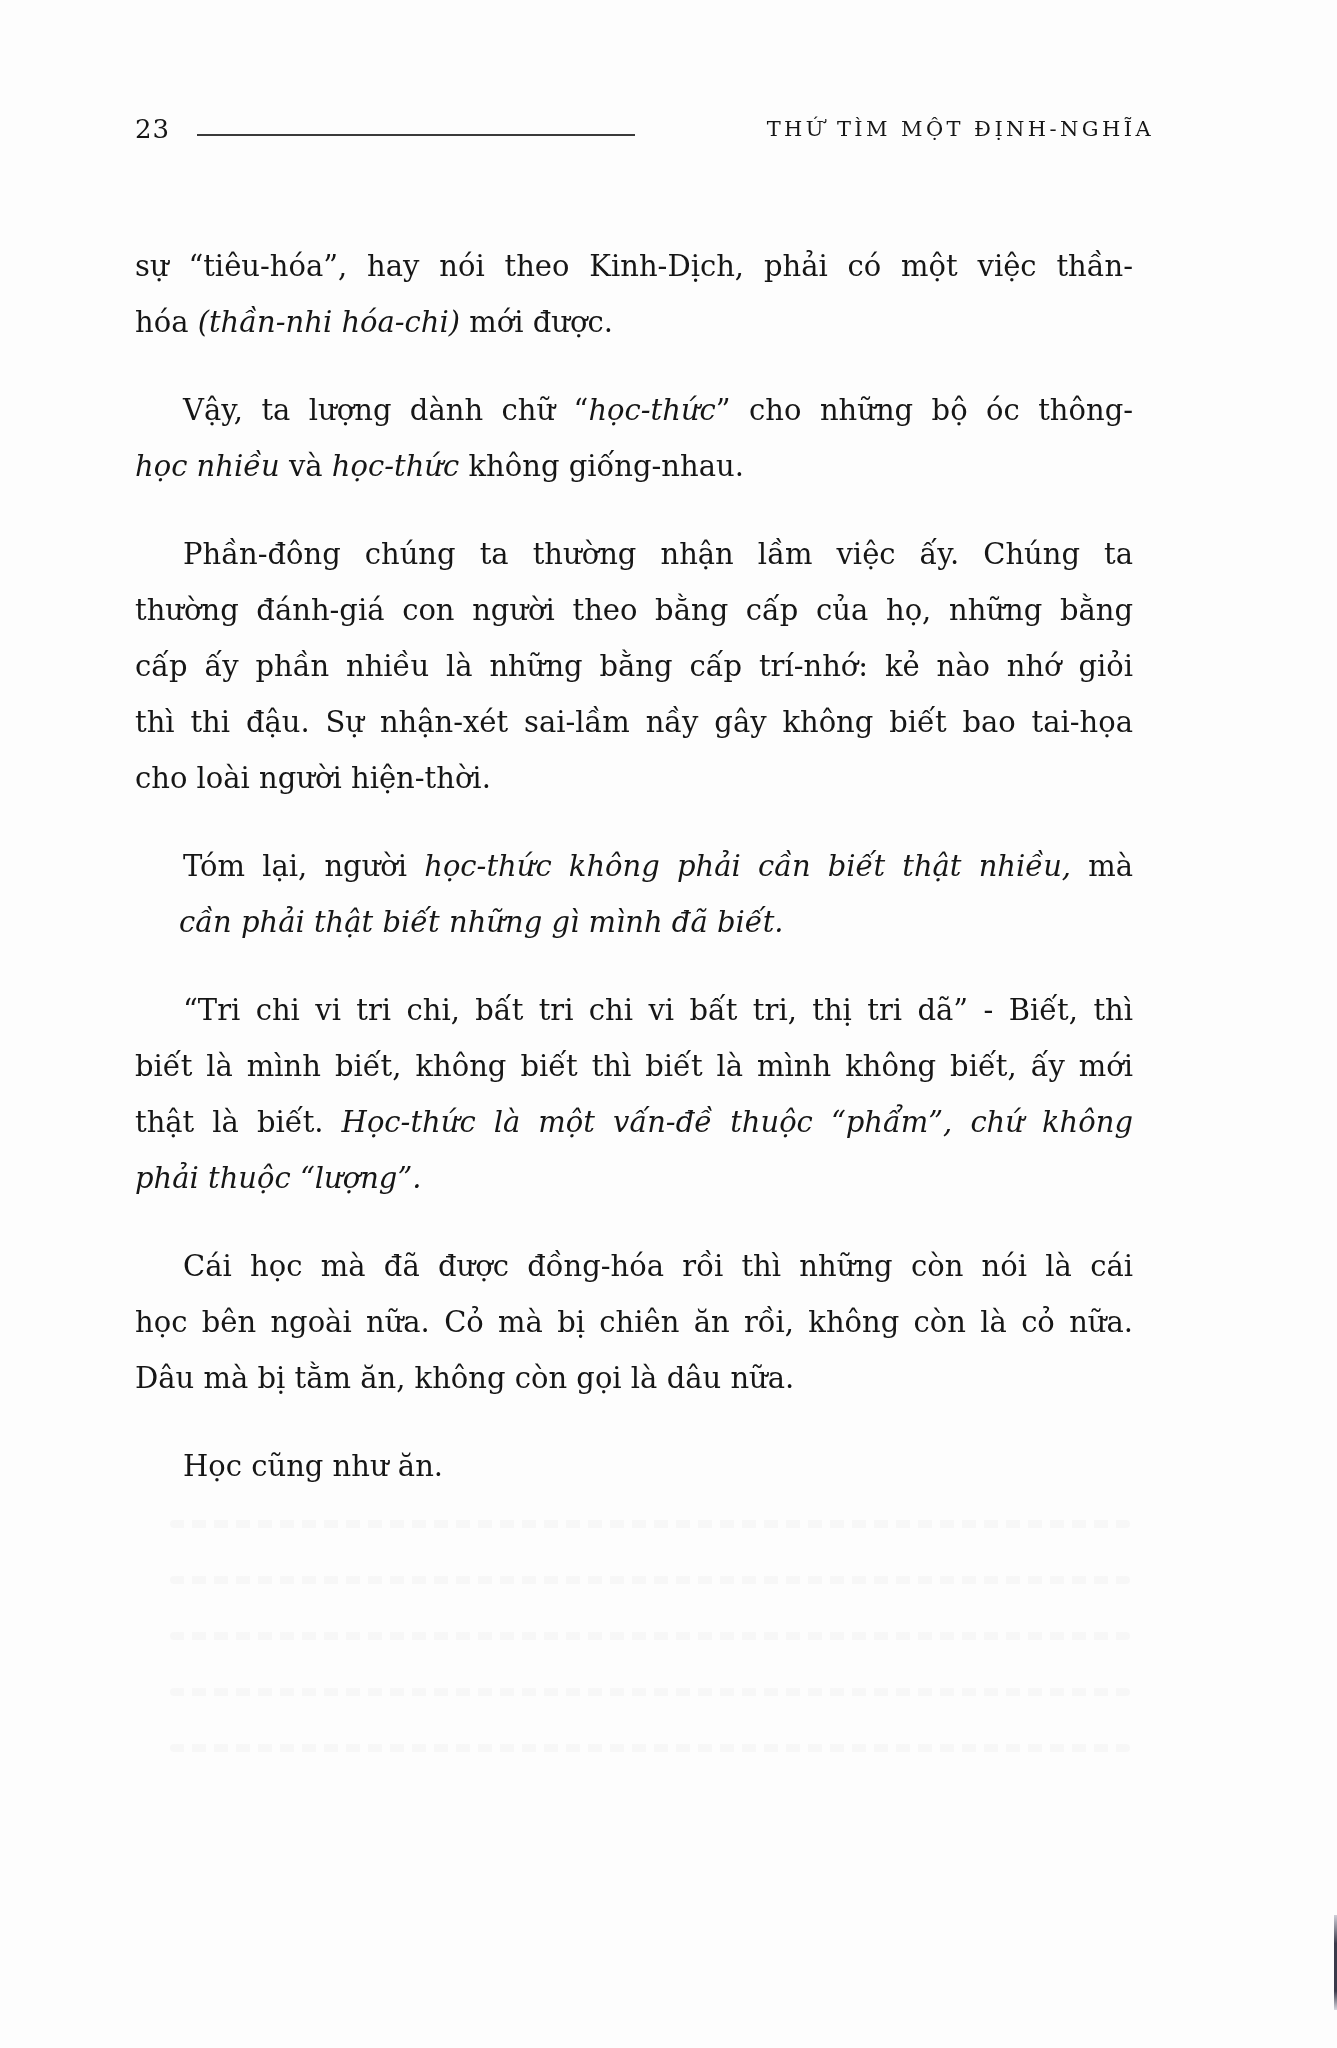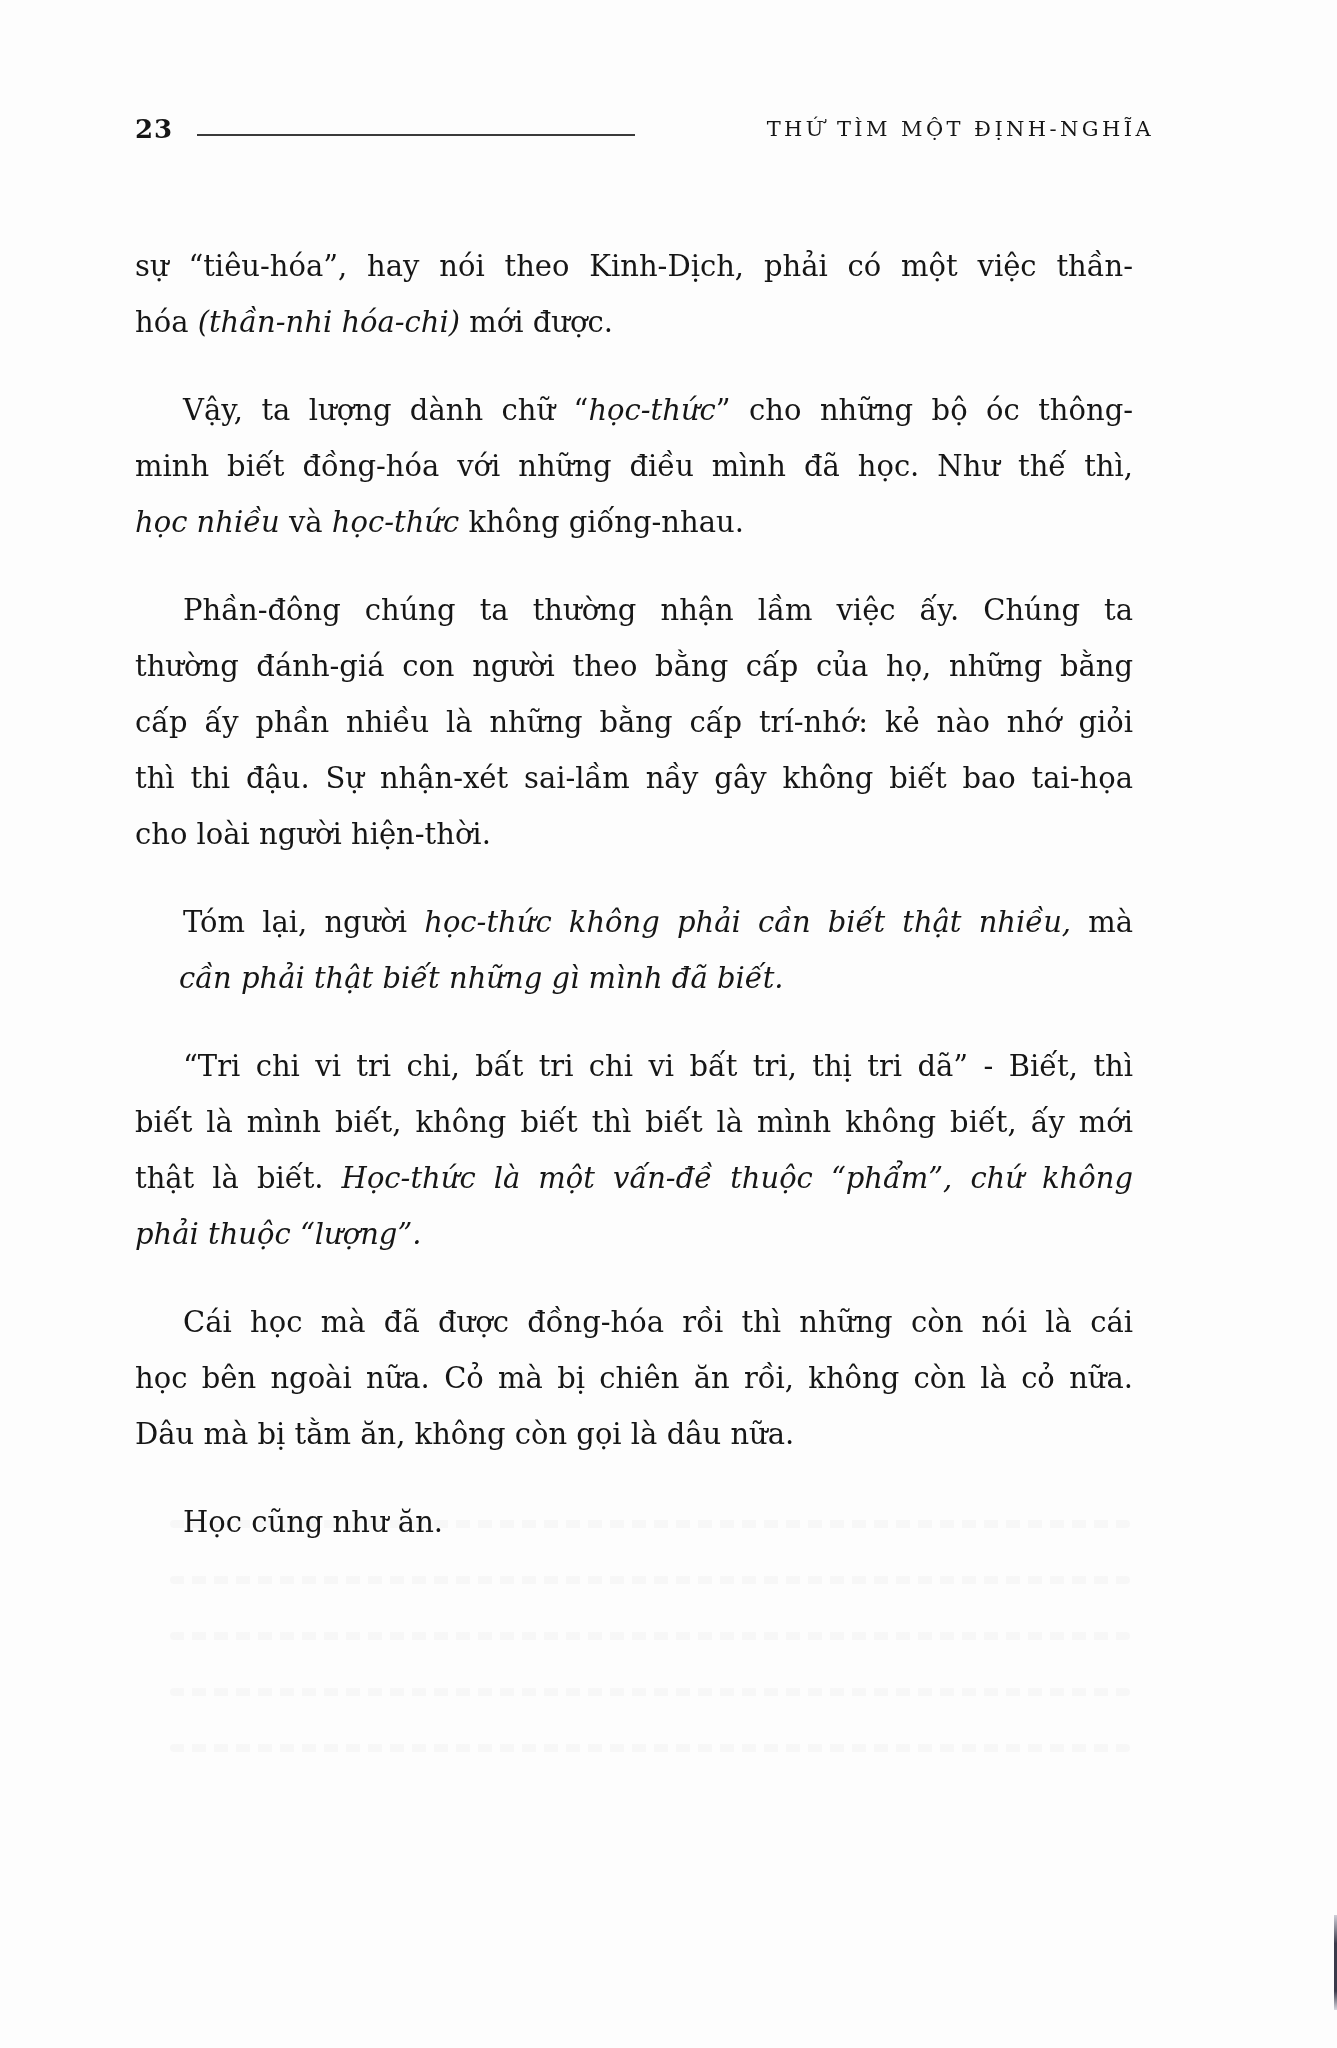--- a/index.html
+++ b/index.html
@@ -9,21 +9,21 @@
       position: relative;
       overflow: hidden;
       font-family: "DejaVu Serif", "Liberation Serif", serif;
       color: #161616;
     }
     .running-head {
       position: absolute; left: 135px; top: 112px; width: 1000px; height: 34px;
     }
     .page-number {
       position: absolute; left: 0; top: 0;
-      font-size: 26px; font-weight: bold; letter-spacing: 1px;
+      font-size: 26px; font-weight: normal; letter-spacing: 1px;
       line-height: 34px;
     }
     .head-rule {
       position: absolute; left: 62px; top: 22px; width: 438px; height: 0;
       border-top: 2px solid #3a3a3a;
     }
     .running-title {
       position: absolute; left: 557px; top: 0; width: 462px;
       font-size: 21px; letter-spacing: 3.4px; line-height: 34px;
       white-space: nowrap; text-align: right;
@@ -61,21 +61,20 @@
   <span class="running-title">THỨ TÌM MỘT ĐỊNH-NGHĨA</span>
 </div>
 
 <div class="body-text" id="body-text">
     <p class="para">
       <span class="line"><span>sự “tiêu-hóa”, hay nói theo Kinh-Dịch, phải có một việc thần-</span></span>
       <span class="line last" style="text-indent: 0px;"><span>hóa </span><span class="it">(thần-nhi hóa-chi)</span><span> mới được.</span></span>
     </p>
     <p class="para indent gap">
       <span class="line"><span>Vậy, ta lượng dành chữ “</span><span class="it">học-thức</span><span>” cho những bộ óc thông-</span></span>
-      <span class="line" style="text-indent: 0px;"><span>minh biết đồng-hóa với những điều mình đã học. Như thế thì,</span></span>
       <span class="line last" style="text-indent: 0px;"><span class="it">học nhiều</span><span> và </span><span class="it">học-thức</span><span> không giống-nhau.</span></span>
     </p>
     <p class="para indent gap">
       <span class="line"><span>Phần-đông chúng ta thường nhận lầm việc ấy. Chúng ta</span></span>
       <span class="line" style="text-indent: 0px;"><span>thường đánh-giá con người theo bằng cấp của họ, những bằng</span></span>
       <span class="line" style="text-indent: 0px;"><span>cấp ấy phần nhiều là những bằng cấp trí-nhớ: kẻ nào nhớ giỏi</span></span>
       <span class="line" style="text-indent: 0px;"><span>thì thi đậu. Sự nhận-xét sai-lầm nầy gây không biết bao tai-họa</span></span>
       <span class="line last" style="text-indent: 0px;"><span>cho loài người hiện-thời.</span></span>
     </p>
     <p class="para indent gap">

